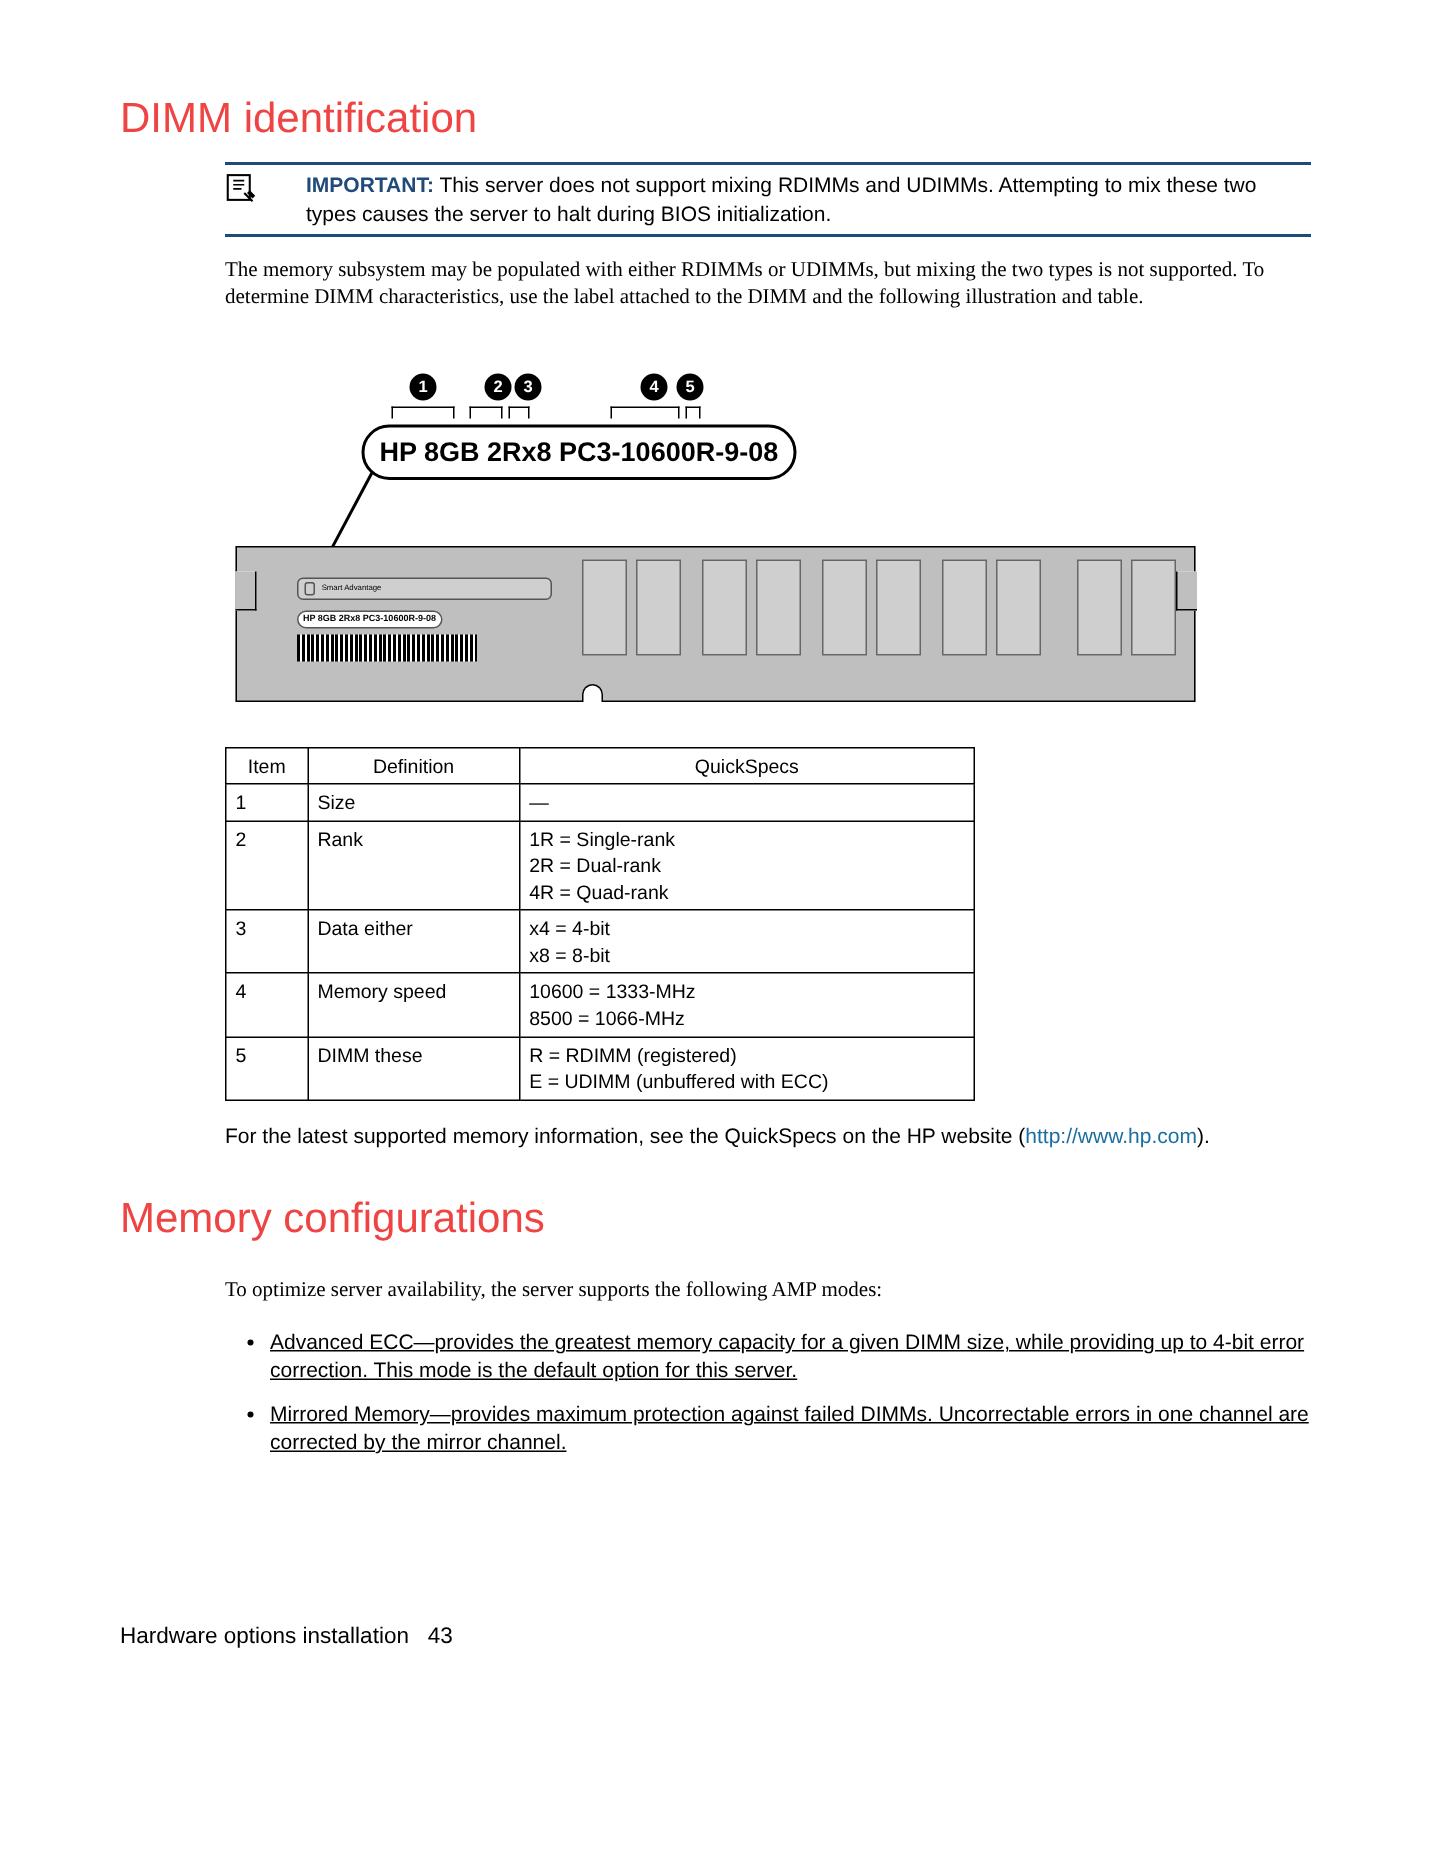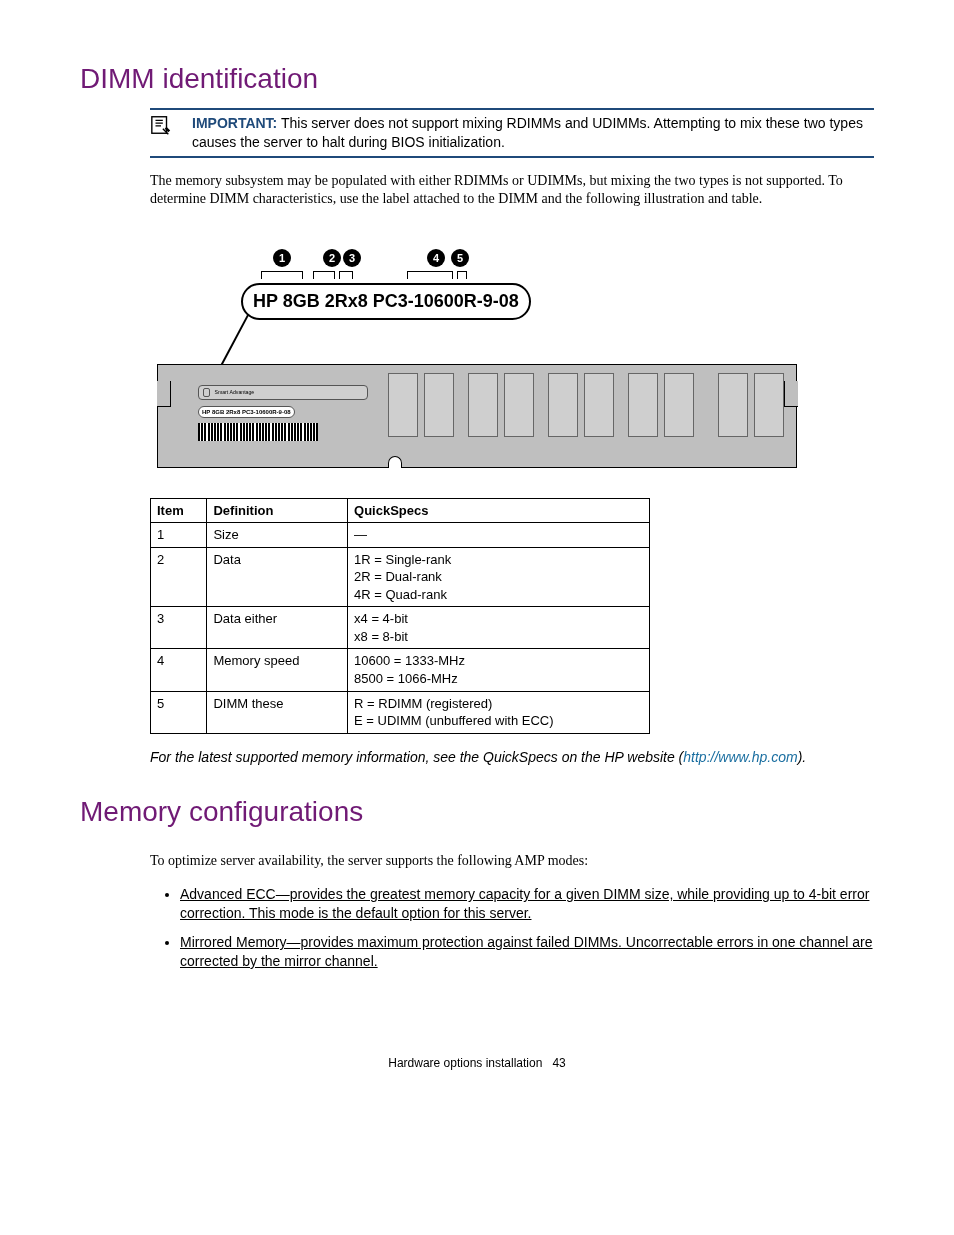--- a/index.html
+++ b/index.html
@@ -8,32 +8,32 @@
     margin: 0;
     padding: 60px 80px 40px 80px;
     width: 954px;
     color: #000;
     font-size: 14px;
     line-height: 1.35;
   }
   h1 {
     font-family: "Segoe UI Light", "Helvetica Neue", Arial, sans-serif;
     font-weight: 300;
-    color: #701a75;
+    color: #ef4444;
     font-size: 28px;
     margin: 0 0 10px 0;
   }
   .important-block {
     margin-left: 70px;
     border-top: 2px solid #1f4a7a;
     border-bottom: 2px solid #1f4a7a;
     padding: 4px 0;
     display: flex;
     align-items: flex-start;
-    gap: 20px;
+    gap: 32px;
   }
   .important-label { color: #1f4a7a; font-weight: bold; }
   .body-indent { margin-left: 70px; margin-top: 14px; font-family: Liberation Serif, serif; }
   .dimm-figure {
     margin: 40px auto 30px auto;
     width: 640px;
     position: relative;
   }
   .label-bubble {
     border: 2px solid #000;
@@ -124,30 +124,30 @@
     margin: 20px 0 14px 70px;
     width: 500px;
     font-size: 13px;
   }
   table.dimm-table th, table.dimm-table td {
     border: 1px solid #000;
     padding: 3px 6px;
     text-align: left;
     vertical-align: top;
   }
-  table.dimm-table th { font-weight: bold; }
-  .footnote { margin-left: 70px; margin-top: 2px; font-style: italic; }
+  table.dimm-table th { font-weight: normal; text-align: center; }
+  .footnote { margin-left: 70px; margin-top: 2px; }
   a.link { color: #1a6ea0; text-decoration: none; }
   ul.amp { margin: 10px 0 0 70px; padding-left: 30px; text-decoration: underline; }
   ul.amp li { margin-bottom: 10px; }
   ul.amp li::marker { color:#000; }
   .page-footer {
-    margin-top: 84px;
-    text-align: center;
-    font-size: 12px;
+    margin-top: 110px;
+    text-align: left;
+    font-size: 15px;
   }
   .note-icon svg { width:22px; height:22px; }
 </style>
 </head>
 <body>
 
 <h1>DIMM identification</h1>
 
 <div class="important-block">
   <span class="note-icon">
@@ -221,21 +221,21 @@
     </tr>
   </thead>
   <tbody id="table-body">
       <tr>
         <td>1</td>
         <td>Size</td>
         <td>—</td>
       </tr>
       <tr>
         <td>2</td>
-        <td>Data</td>
+        <td>Rank</td>
         <td>1R = Single-rank<br>2R = Dual-rank<br>4R = Quad-rank</td>
       </tr>
       <tr>
         <td>3</td>
         <td>Data either</td>
         <td>x4 = 4-bit<br>x8 = 8-bit</td>
       </tr>
       <tr>
         <td>4</td>
         <td>Memory speed</td>

